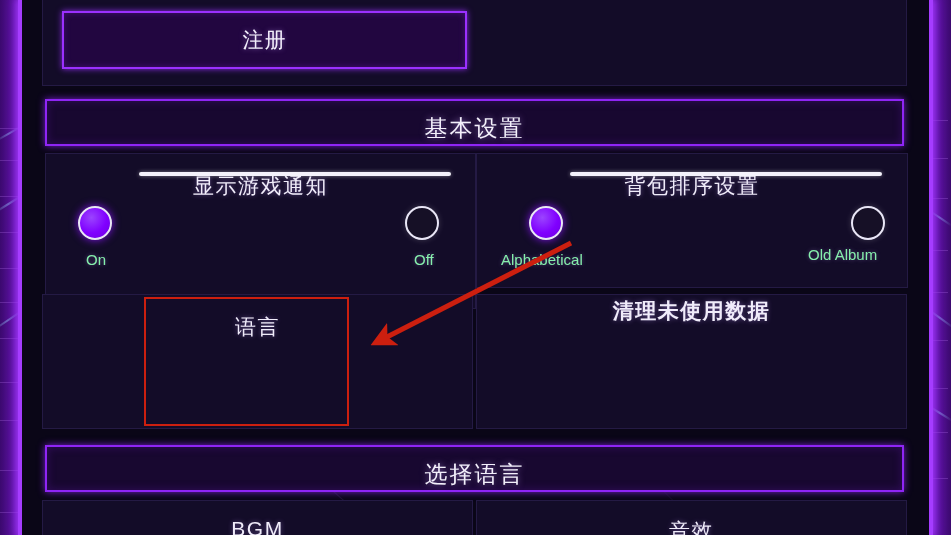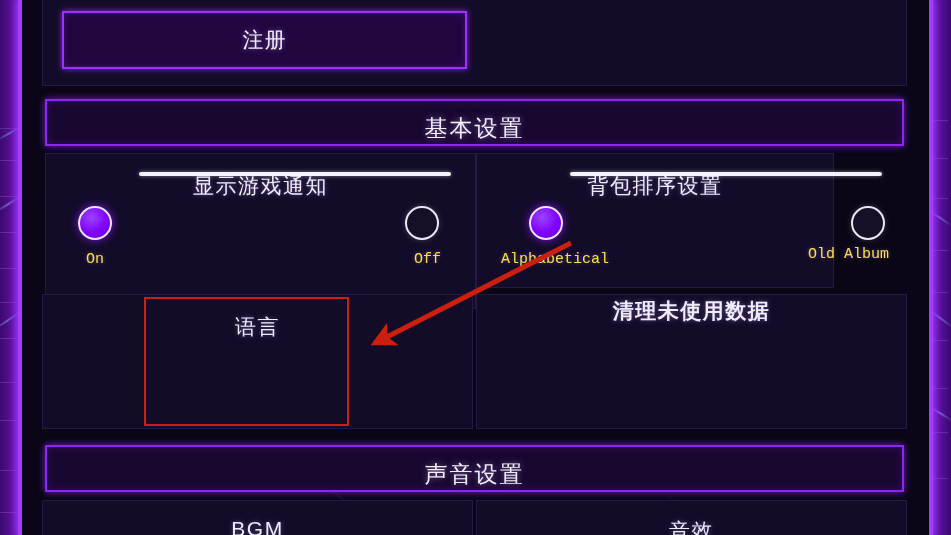--- a/index.html
+++ b/index.html
@@ -171,25 +171,24 @@
   .knob.on {
     background: radial-gradient(circle at 38% 32%, #9b44ff 0%, #8000ff 55%, #6d00e0 100%);
     box-shadow: 0 0 9px rgba(140,20,255,.9);
   }
   .knob.off {
     background: #161026;
     box-shadow: 0 0 6px rgba(255,255,255,.18);
   }
   .slider-label {
     position: absolute;
-    color: #fde047;
+    color: #86efac;
     font-size: 15px;
     white-space: nowrap;
     text-shadow: 0 0 4px rgba(180,150,240,.4);
-    font-family: Liberation Mono, monospace;
   }
 
   
   #annotations {
     position: absolute;
     inset: 0;
     pointer-events: none;
   }
   .anno-box {
     position: absolute;
@@ -274,41 +273,41 @@
       <div class="card-title" style="top:18px;">显示游戏通知</div>
 
       <div class="slider-track" style="left:93px; top:228px; width:312px; margin-top:-210px;"></div>
       <div class="knob on" style="left:32px; top:52px;"></div>
       <div class="knob off" style="left:359px; top:52px;"></div>
 
       <div class="slider-label" style="left:40px; top:97px;">On</div>
       <div class="slider-label" style="left:368px; top:97px;">Off</div>
     </div>
 
-    <div class="panel" style="left:434px; top:153px; width:358px; height:135px;">
+    <div class="panel" style="left:434px; top:153px; width:432px; height:135px;">
       <div class="card-title" style="top:18px;">背包排序设置</div>
 
       <div class="slider-track" style="left:93px; top:18px; width:312px;"></div>
       <div class="knob on" style="left:52px; top:52px;"></div>
       <div class="knob off" style="left:374px; top:52px;"></div>
 
       <div class="slider-label" style="left:24px; top:97px;">Alphabetical</div>
       <div class="slider-label" style="left:331px; top:92px;">Old Album</div>
     </div>
 
     <div class="panel" style="left:0; top:294px; width:431px; height:135px;">
       <div class="card-title" style="top:18px;">语言</div>
     </div>
 
     <div class="panel" style="left:434px; top:294px; width:431px; height:135px;">
       <div class="card-title" style="top:2px;font-weight:bold;">清理未使用数据</div>
     </div>
 
     <div class="section-header" style="left:3px; top:445px; width:859px; height:47px;">
-      <span>声音设置</span>
+      <span>选择语言</span>
     </div>
 
     <div class="panel" style="left:0; top:500px; width:431px; height:135px;">
       <div class="card-title" style="top:16px;">BGM</div>
     </div>
 
     <div class="panel" style="left:434px; top:500px; width:431px; height:135px;">
       <div class="card-title" style="top:16px;">音效</div>
     </div>
 

